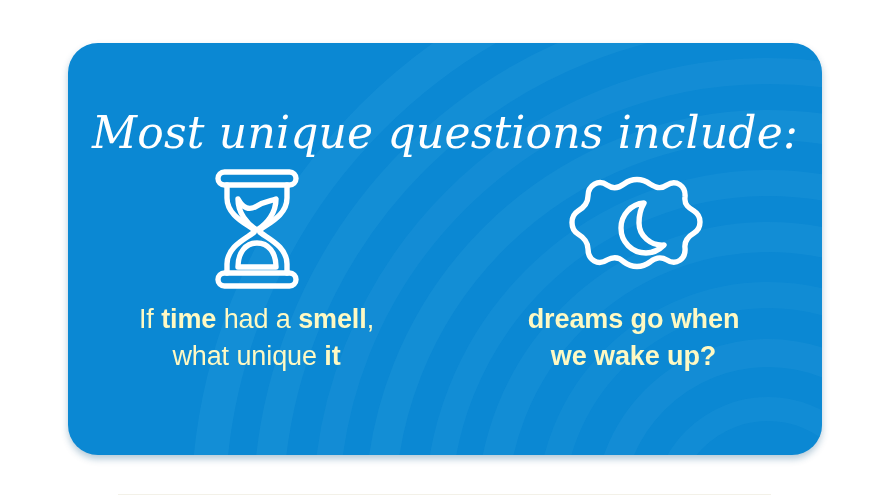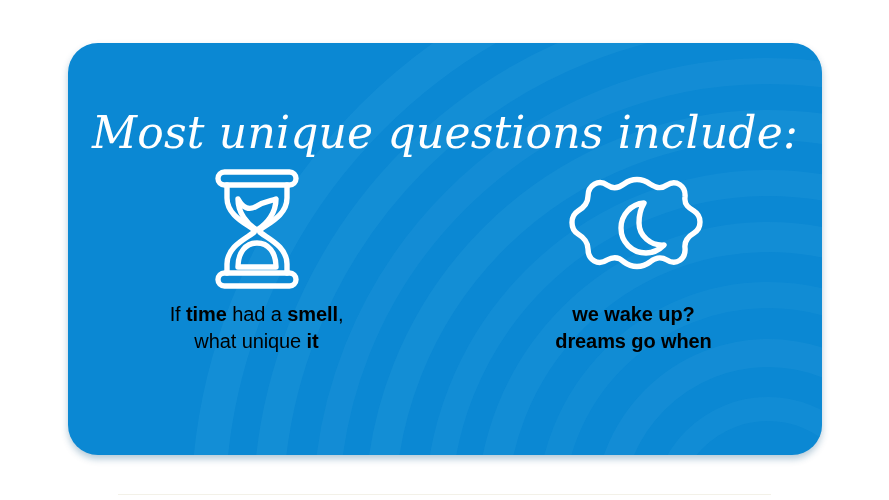--- a/index.html
+++ b/index.html
@@ -87,22 +87,22 @@
     height: 132px;
     display: flex;
     align-items: center;
     justify-content: center;
   }
   .icon-wrap svg { display: block; }
 
   .qtext {
     margin-top: 6px;
     text-align: center;
-    color: #000000;
-    font-size: 20px;
+    color: #fef9c3;
+    font-size: 27px;
     line-height: 1.37;
     font-weight: 400;
     letter-spacing: -0.1px;
     max-width: 330px;
   }
   .qtext b { font-weight: 700; }
 
   
   .footer-rule {
     position: absolute;
@@ -196,22 +196,22 @@
             <path d="M86 28
                      C73 29 63 40 63 53
                      C63 67 74 78 88 78
                      C95 78 101 75 106 70
                      C93 71 81 61 81 48
                      C81 40 83 33 86 28 Z"></path>
           </svg>
         </div>
 
         <div class="qtext">
+          <div><b>dreams go when</b></div>
           <div><b>we wake up?</b></div>
-          <div><b>dreams go when</b></div>
         </div>
       </div>
 
     </div>
   </div>
 
   <div class="footer-rule" style="background: rgb(243, 241, 232);"></div>
 </div>
 
 </body></html>

